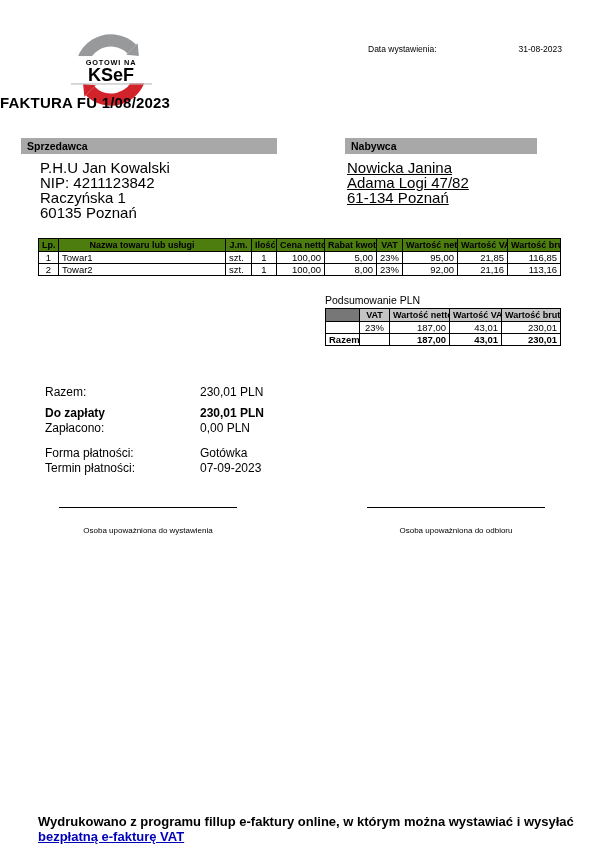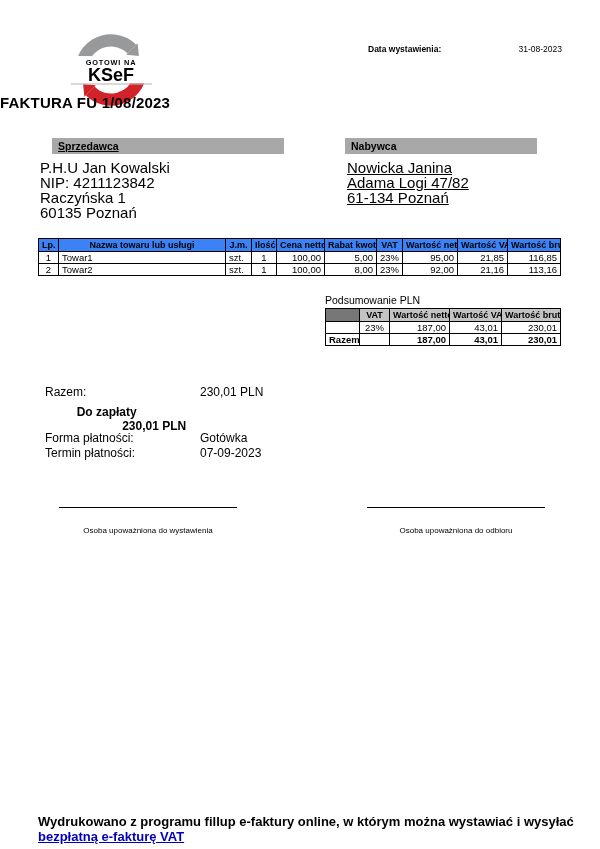--- a/index.html
+++ b/index.html
@@ -7,50 +7,50 @@
   .page {
     position:relative; width:600px; height:849px; background:#ffffff;
     font-family:"Liberation Sans", sans-serif; color:#000; overflow:hidden;
   }
   
   .logo { position:absolute; left:70px; top:27px; width:82px; height:86px; }
   .logo svg { width:100%; height:100%; display:block; }
   
   .issue-date { position:absolute; left:368px; top:44px; width:194px;
     font-size:8.5px; display:flex; justify-content:space-between; }
-  .issue-label { font-weight:bold; }
+  .issue-label { font-weight:normal; }
   
   .title { position:absolute; left:0; top:94px; width:575px; text-align:left;
     font-size:15px; font-weight:bold; letter-spacing:0.2px; }
   
   .party-header { position:absolute; height:16px; background:#a8a8a8;
     font-size:10.5px; font-weight:bold; padding:2px 6px 0 6px; }
-  .seller-header { left:52px; top:138px; width:232px;text-decoration:underline; }
+  .seller-header { left:21px; top:138px; width:256px; }
   .buyer-header  { left:345px; top:138px; width:192px; }
   .party-lines { position:absolute; font-size:15px; line-height:15px; }
   .seller-lines { left:40px; top:160px; }
   .buyer-lines  { left:347px; top:160px;text-decoration:underline; }
   
   table { border-collapse:collapse; table-layout:fixed; }
   .items-table { position:absolute; left:38px; top:238px; width:522px; font-size:9.5px; }
   .items-table th, .items-table td { border:1px solid #000; padding:0 3px; height:13px;
     overflow:hidden; white-space:nowrap; }
-  .items-table th { background:#3b82f6; font-weight:bold; font-size:9px; }
+  .items-table th { background:#4d7c0f; font-weight:bold; font-size:9px; }
   .items-table td { height:12px; }
   
   .summary-title { position:absolute; left:325px; top:294px; font-size:10.5px; }
   .summary-table { position:absolute; left:325px; top:308px; width:235px; font-size:9.5px; }
   .summary-table th, .summary-table td { border:1px solid #000; padding:0 3px; height:13px;
     overflow:hidden; white-space:nowrap; }
   .summary-table th { background:#c4c4c4; font-weight:bold; font-size:9px; text-align:center; }
   .summary-table td { height:12px; }
   .summary-table th.dark { background:#777777; }
   .total-row td { font-weight:bold; }
   .al { text-align:left; } .ac { text-align:center; } .ar { text-align:right; }
-  .bold { font-weight:bold;flex-direction:column; }
+  .bold { font-weight:bold; }
   
   .totals { position:absolute; left:45px; top:384px; font-size:12px; }
   .t-row { display:flex; height:15px; align-items:center; }
   .t-label { width:155px; }
   .gap-s { height:6px; } .gap-m { height:10px; }
   
   .sig { position:absolute; top:507px; width:178px; border-top:1px solid #000;
     font-size:8px; text-align:center; padding-top:18px; }
   .sig-left { left:59px; }
   .sig-right { left:367px; }
@@ -192,20 +192,24 @@
   <div class="totals">
     <div class="t-row">
       <span class="t-label">Razem:</span>
       <span>230,01 PLN</span>
     </div>
     <div class="gap-s"></div>
     <div class="t-row bold">
       <span class="t-label">Do zapłaty</span>
       <span>230,01 PLN</span>
     </div>
+    <div class="t-row">
+      <span class="t-label">Zapłacono:</span>
+      <span>0,00 PLN</span>
+    </div>
     <div class="gap-m"></div>
     <div class="t-row">
       <span class="t-label">Forma płatności:</span>
       <span>Gotówka</span>
     </div>
     <div class="t-row">
       <span class="t-label">Termin płatności:</span>
       <span>07-09-2023</span>
     </div>
   </div>

